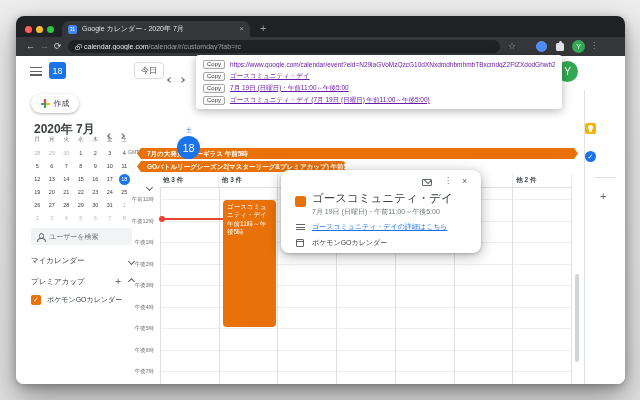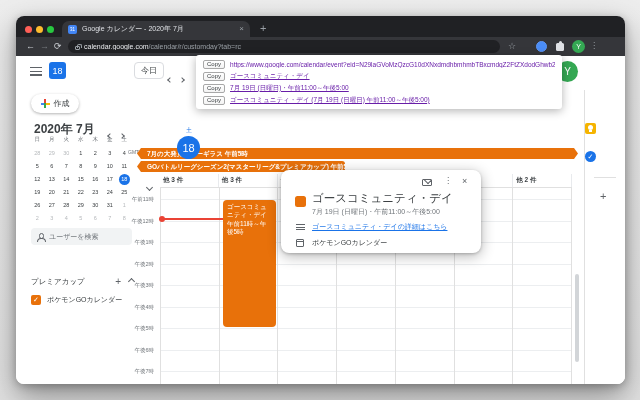--- a/index.html
+++ b/index.html
@@ -364,20 +364,24 @@
           <span class="muted">7</span>
         </div>
         <div style="--i: 41;">
           <span class="muted">8</span>
         </div>
       </div>
     <div class="user-search">
       <span class="psn"></span>
       <span>ユーザーを検索</span>
     </div>
+    <div class="side-row row-myc">
+      <span class="lbl">マイカレンダー</span>
+      <span class="chev down"></span>
+    </div>
     <div class="side-row row-other">
       <span class="lbl">プレミアカップ</span>
       <span class="plus-sm">+</span>
       <span class="chev up"></span>
     </div>
     <div class="cal-check">
       <span class="checkbox">✓</span>
       <span class="name">ポケモンGOカレンダー</span>
     </div>
 

